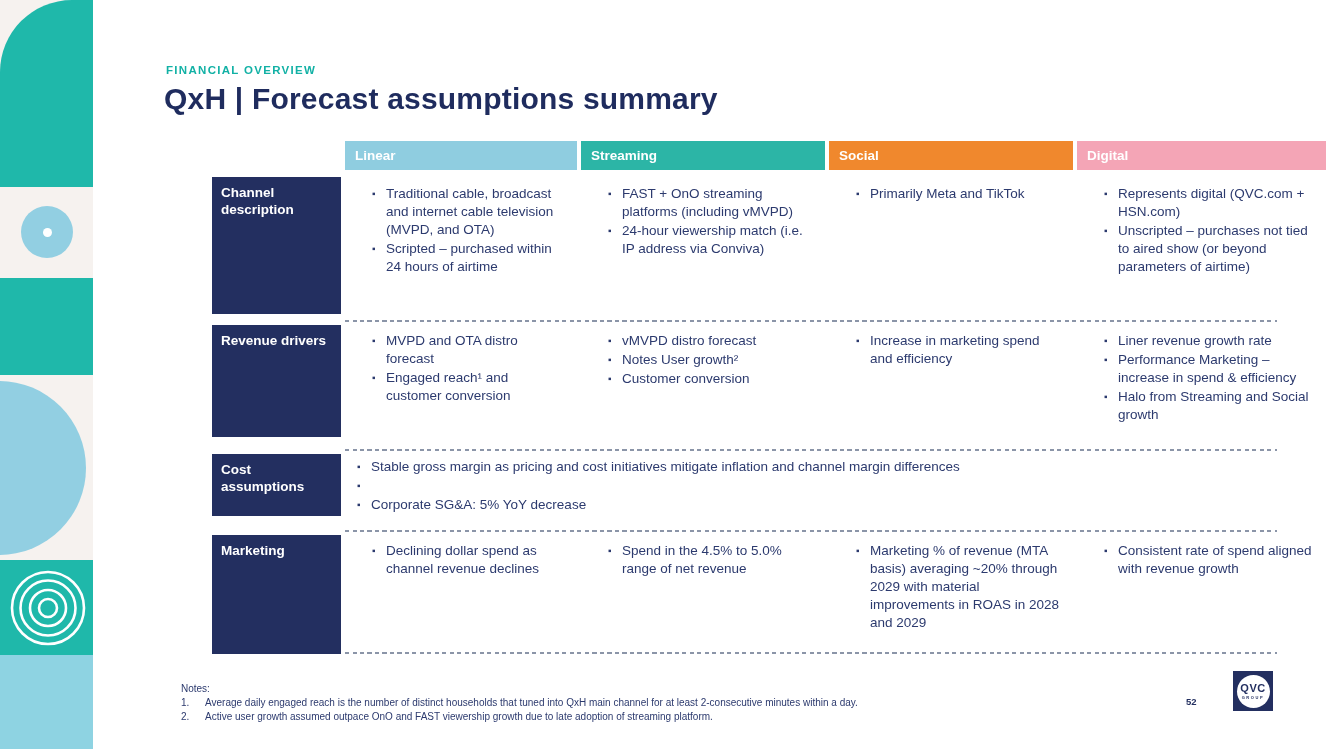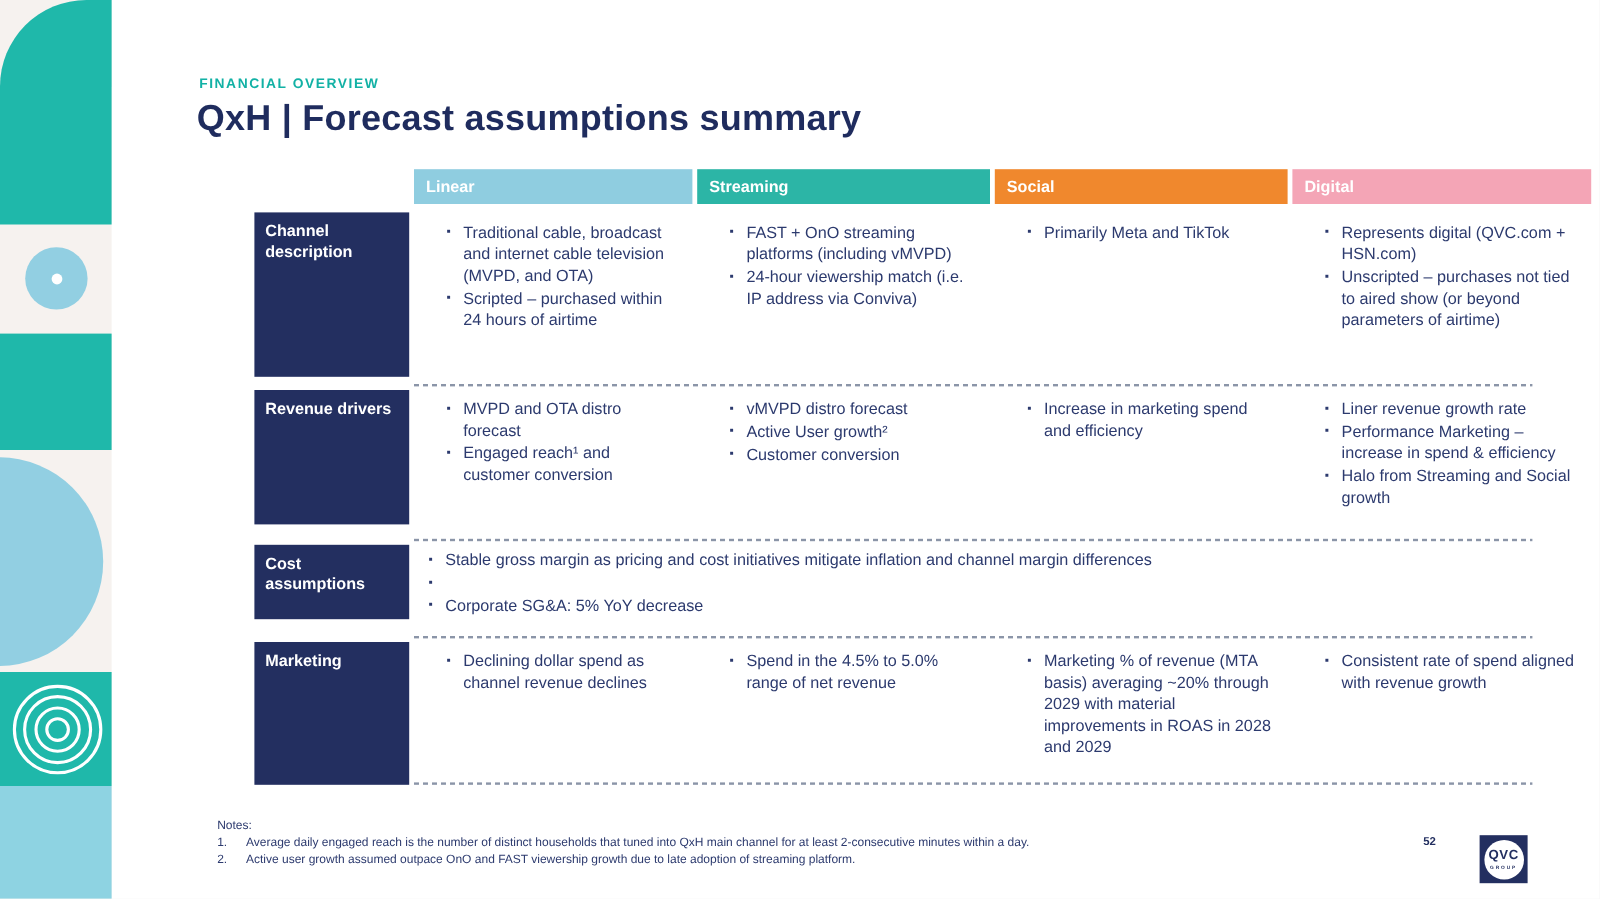--- a/index.html
+++ b/index.html
@@ -47,21 +47,21 @@
   .li-marker { flex:0 0 14px; font-size:10px; line-height:18px; color:var(--body_text); }
   .li-text { font-size:13.5px; line-height:18px; color:var(--body_text); }
 
   
   .notes { position:absolute; left:181px; top:682px; width:860px; color:var(--body_text); }
   .notes-label { font-size:10px; line-height:14px; }
   .notes .li { margin-bottom:0; }
   .notes .li-marker { flex:0 0 24px; font-size:10px; line-height:14px; }
   .notes .li-text { font-size:10px; line-height:14px; }
   .pageno { position:absolute; left:1186px; top:696px; font-size:9.5px; font-weight:bold; color:var(--navy); }
-  .logo { position:absolute; left:1233px; top:696px; width:40px; height:40px; background:var(--navy);
+  .logo { position:absolute; left:1233px; top:671px; width:40px; height:40px; background:var(--navy);
     display:flex; align-items:center; justify-content:center; }
   .logo-circle { width:33px; height:33px; border-radius:50%; background:#fff; display:flex; flex-direction:column; align-items:center; justify-content:center; }
   .logo-qvc { font-size:11px; font-weight:bold; color:var(--navy); letter-spacing:0.5px; line-height:11px; }
   .logo-group { font-size:4px; font-weight:bold; color:var(--navy); letter-spacing:1.6px; line-height:5px; margin-top:1px; }
 </style>
 </head>
 <body>
 
 <div class="canvas">
 
@@ -144,21 +144,21 @@
             <span class="li-text">Engaged reach¹ and customer conversion</span>
           </div>
         </div>
       <div class="cell">
           <div class="li">
             <span class="li-marker">▪</span>
             <span class="li-text">vMVPD distro forecast</span>
           </div>
           <div class="li">
             <span class="li-marker">▪</span>
-            <span class="li-text">Active User growth²</span>
+            <span class="li-text">Notes User growth²</span>
           </div>
           <div class="li">
             <span class="li-marker">▪</span>
             <span class="li-text">Customer conversion</span>
           </div>
         </div>
       <div class="cell">
           <div class="li">
             <span class="li-marker">▪</span>
             <span class="li-text">Increase in marketing spend and efficiency</span>

